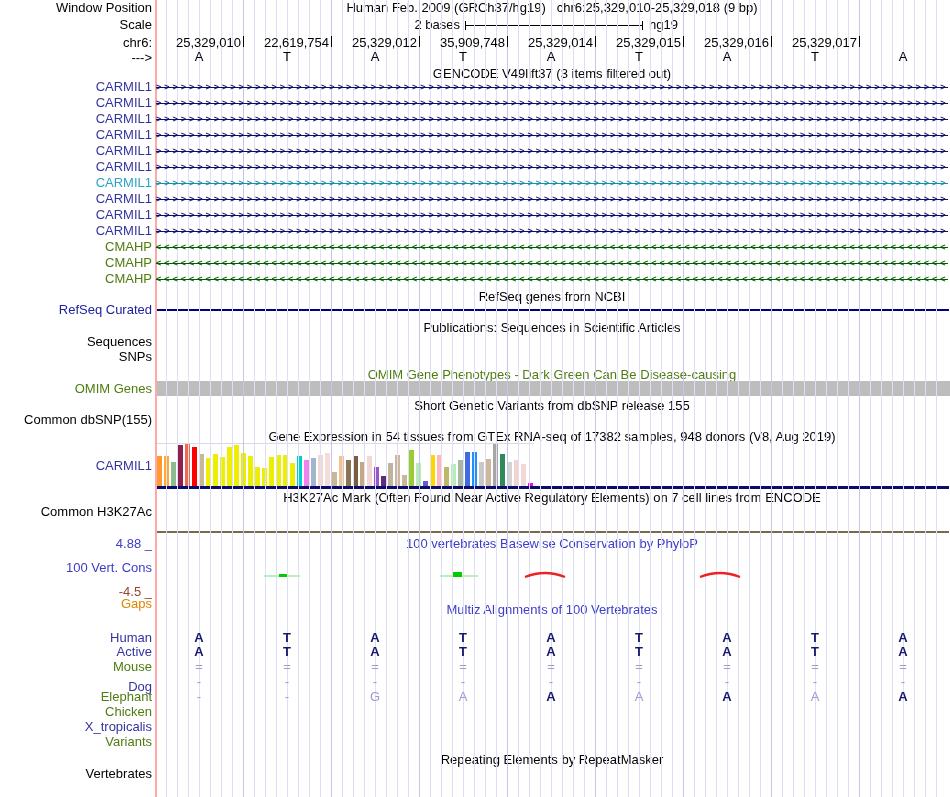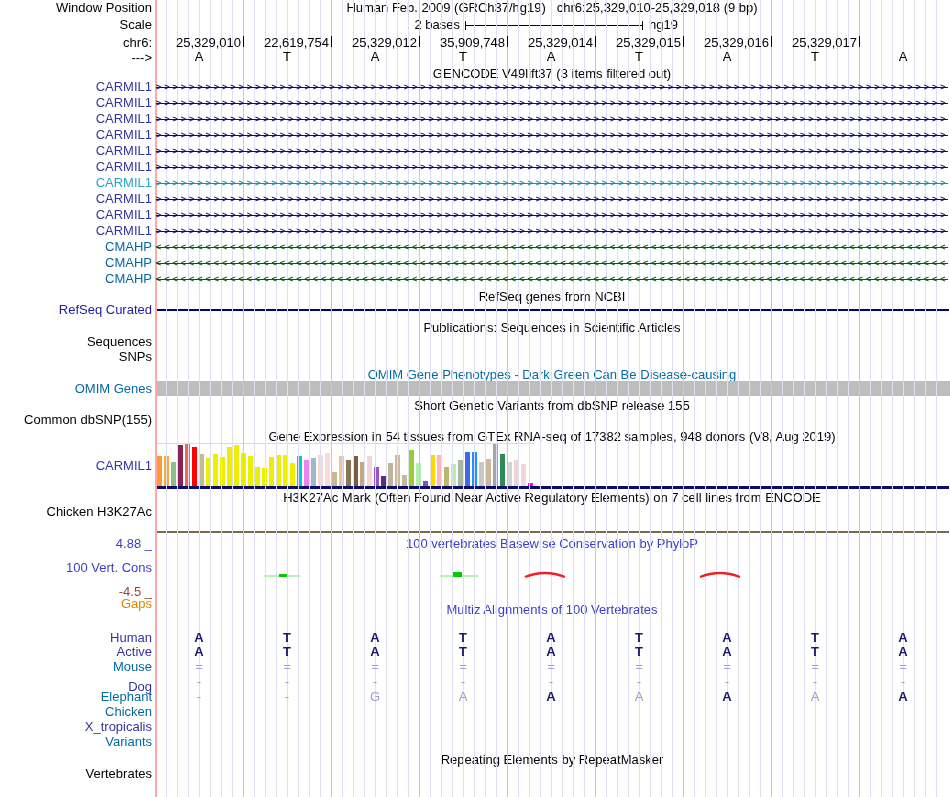--- a/index.html
+++ b/index.html
@@ -6,21 +6,21 @@
   #screen{position:relative;width:950px;height:797px;background:#fff;overflow:hidden;
           font-family:"Liberation Sans","DejaVu Sans",sans-serif;font-size:13px;color:#000;}
   .grid{position:absolute;top:0;bottom:0;width:1px;background:#DEDEF4;}
   .grid.acc{background:#C6C6EA;}
   .pinkline{position:absolute;top:0;bottom:0;left:155px;width:2px;background:#FFA8A8;}
   .lbl{position:absolute;right:798px;height:16px;line-height:16px;white-space:nowrap;text-align:right;}
   .ctitle{position:absolute;left:155px;width:794px;height:16px;line-height:16px;text-align:center;white-space:nowrap;}
   .c-black{color:#000;}
   .c-navy{color:#3333A0;}
   .c-teal{color:#2BA3C9;}
-  .c-green{color:#0369a1;}
+  .c-green{color:#4d7c0f;}
   .c-blue{color:#3C3CC8;}
   .c-orange{color:#DD8500;}
   .c-dred{color:#994433;}
   .c-refseq{color:#2020A0;}
   .generow{position:absolute;left:156px;width:792px;height:12px;display:flex;align-items:center;overflow:hidden;}
   .generow .chev{font-size:9px;font-weight:bold;letter-spacing:3px;line-height:10px;white-space:nowrap;}
   .generow.l-navy{background:linear-gradient(#0D0D70,#0D0D70) no-repeat center/100% 1px;}
   .generow.l-navy .chev{color:#0D0D70;}
   .generow.l-teal{background:linear-gradient(#1A8CAD,#1A8CAD) no-repeat center/100% 1px;}
   .generow.l-teal .chev{color:#1A8CAD;}
@@ -121,21 +121,21 @@
       <div class="gtexbar" style="left: 330px; height: 29px; background: rgb(205, 183, 158);"></div>
       <div class="gtexbar" style="left: 337px; height: 44px; background: rgb(166, 166, 166);"></div>
       <div class="gtexbar" style="left: 344px; height: 34px; background: rgb(46, 139, 87);"></div>
       <div class="gtexbar" style="left: 351px; height: 26px; background: rgb(211, 211, 211);"></div>
       <div class="gtexbar" style="left: 358px; height: 28px; background: rgb(238, 213, 210);"></div>
       <div class="gtexbar" style="left: 365px; height: 24px; background: rgb(242, 215, 213);"></div>
       <div class="gtexbar" style="left: 372px; height: 5px; background: rgb(255, 0, 255);"></div>
     </div>
   <div class="hline" style="top:486px;height:3px;background:#0B0B6B;"></div>
   <div class="ctitle c-black" style="top:490px">H3K27Ac Mark (Often Found Near Active Regulatory Elements) on 7 cell lines from ENCODE</div>
-  <div class="lbl c-black" style="top:504px">Chicken H3K27Ac</div>
+  <div class="lbl c-black" style="top:504px">Common H3K27Ac</div>
   <div class="hline" style="top:531px;height:1.5px;background:#7A6A4F;"></div>
   <div class="lbl c-blue" style="top:536px">4.88 _</div>
   <div class="ctitle c-blue" style="top:536px">100 vertebrates Basewise Conservation by PhyloP</div>
   <div class="lbl c-blue" style="top:560px">100 Vert. Cons</div>
   <div class="lbl c-dred" style="top:584px">-4.5 _</div>
   <div class="ctitle c-blue" style="top:602px">Multiz Alignments of 100 Vertebrates</div>
   <div class="lbl c-orange" style="top:596px">Gaps</div>
   <div class="ctitle c-black" style="top:752px">Repeating Elements by RepeatMasker</div>
   <div class="lbl c-black" style="top:766px">Vertebrates</div>
 

